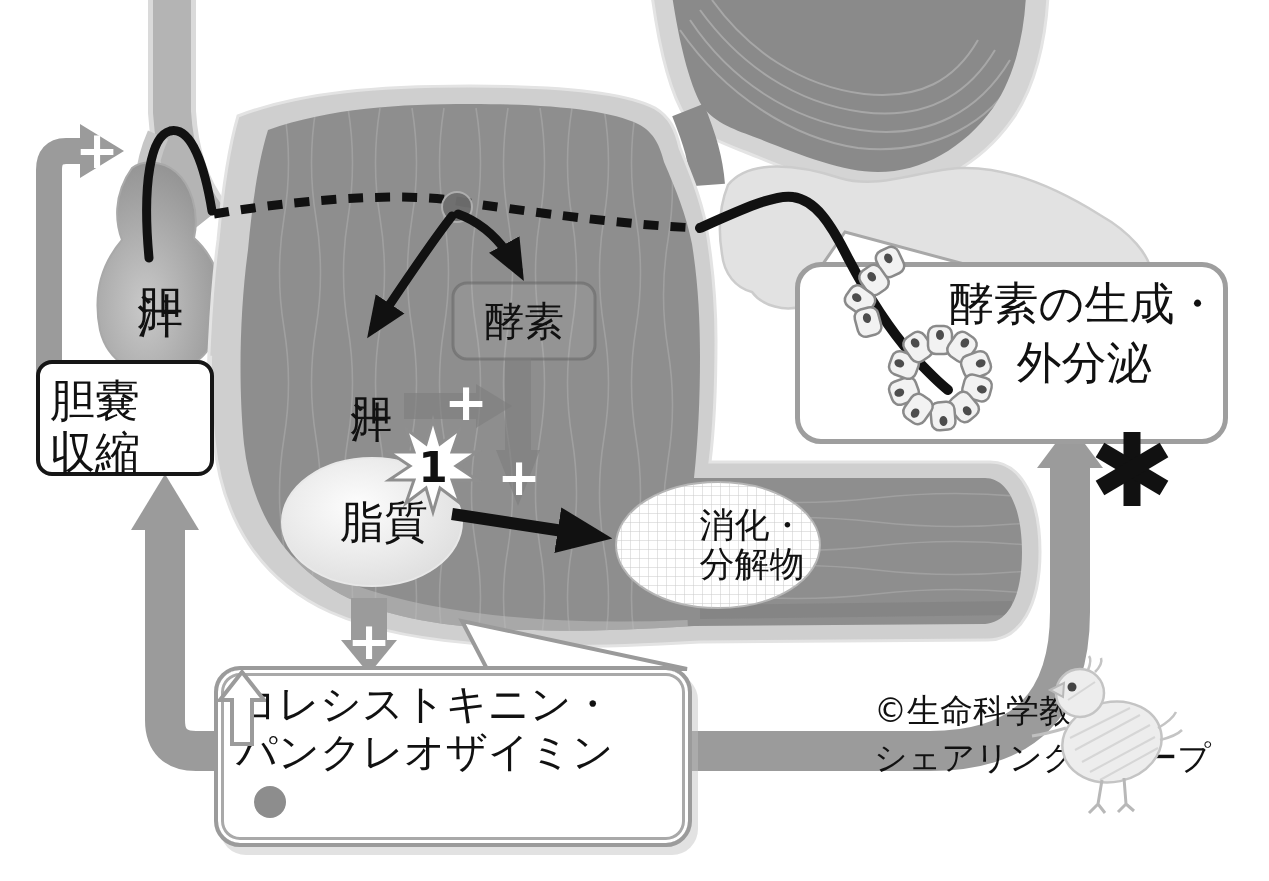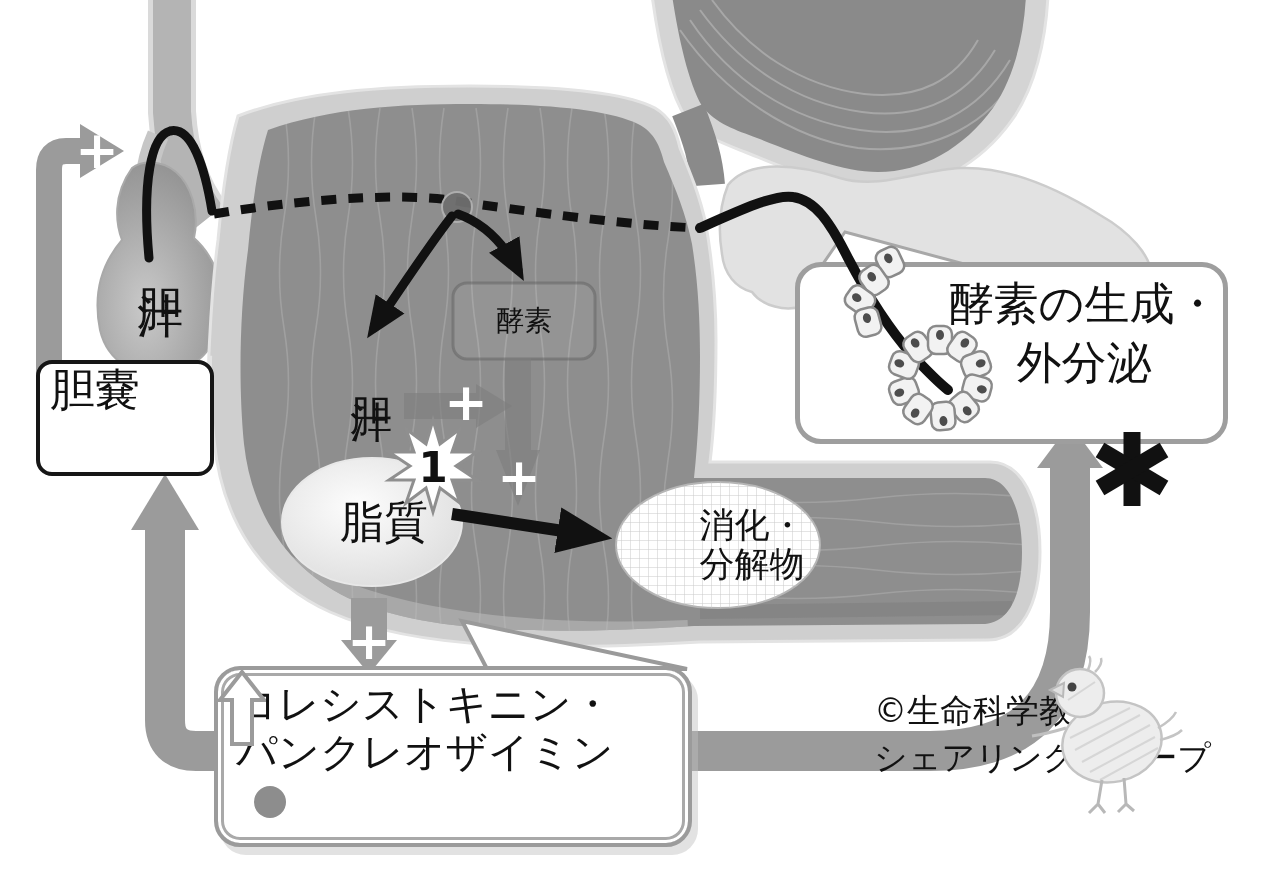--- a/index.html
+++ b/index.html
@@ -11,21 +11,21 @@
   .lbl{position:absolute;color:#111;white-space:nowrap;}
   .vtext{writing-mode:vertical-rl;text-orientation:upright;letter-spacing:4px;}
   .center{transform:translate(-50%,-50%);}
   .plus{
     position:absolute;color:#fff;font-weight:bold;font-size:52px;line-height:1;
     transform:translate(-50%,-54%);
   }
   .box{position:absolute;background:#fff;box-sizing:border-box;}
   #gb-box{
     left:36px;top:360px;width:178px;height:116px;border:4px solid #161616;border-radius:16px;
-    font-size:45px;line-height:1.15;padding:0 10px;
+    font-size:45px;line-height:1.15;padding:11px 10px;
   }
   #enzyme-box{
     left:795px;top:262px;width:433px;height:182px;border:5px solid #9e9e9e;border-radius:26px;
   }
   #enzyme-box .txt{
     position:absolute;left:148px;top:8px;width:272px;text-align:center;
     font-size:45px;line-height:1.3;
   }
   #cck-box{
     left:214px;top:666px;width:478px;height:181px;border:4px solid #9b9b9b;border-radius:26px;
@@ -188,25 +188,26 @@
     <g>
       <path d="M 369,598 L 369,642" stroke="#9b9b9b" stroke-width="36" fill="none"></path>
       <polygon points="341,640 397,640 369,674" fill="#9b9b9b"></polygon>
     </g>
   </svg>
 
   <div class="lbl vtext" style="left:130px;top:252px;font-size:46px;">胆汁</div>
 
   <div id="gb-box" class="box">
     <div>胆嚢</div>
+    <div>収縮</div>
   </div>
 
   <div class="lbl vtext" style="left:343px;top:364px;font-size:42px;">胆汁</div>
 
-  <div class="lbl center" style="left:524px;top:321px;font-size:28px;">酵素</div>
+  <div class="lbl center" style="left:524px;top:321px;font-size:40px;">酵素</div>
 
   <div class="lbl center" style="left:372px;top:522px;font-size:44px;margin-left:12px;">脂質</div>
 
   <div class="lbl center" style="left:718px;top:545px;font-size:35px;line-height:1.12;text-align:center;margin-left:34px;">
     <div>消化・</div>
     <div>分解物</div>
   </div>
 
   <div class="lbl center" style="left:433px;top:467px;font-size:42px;font-weight:bold;">1</div>
 

